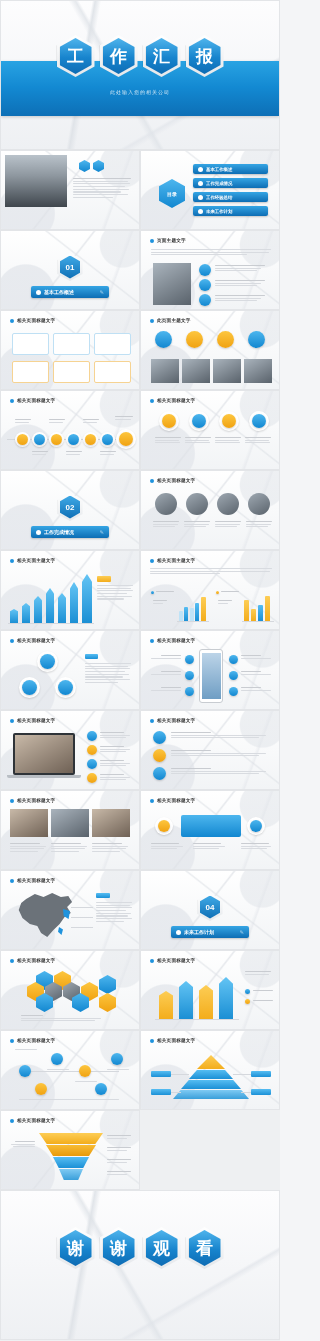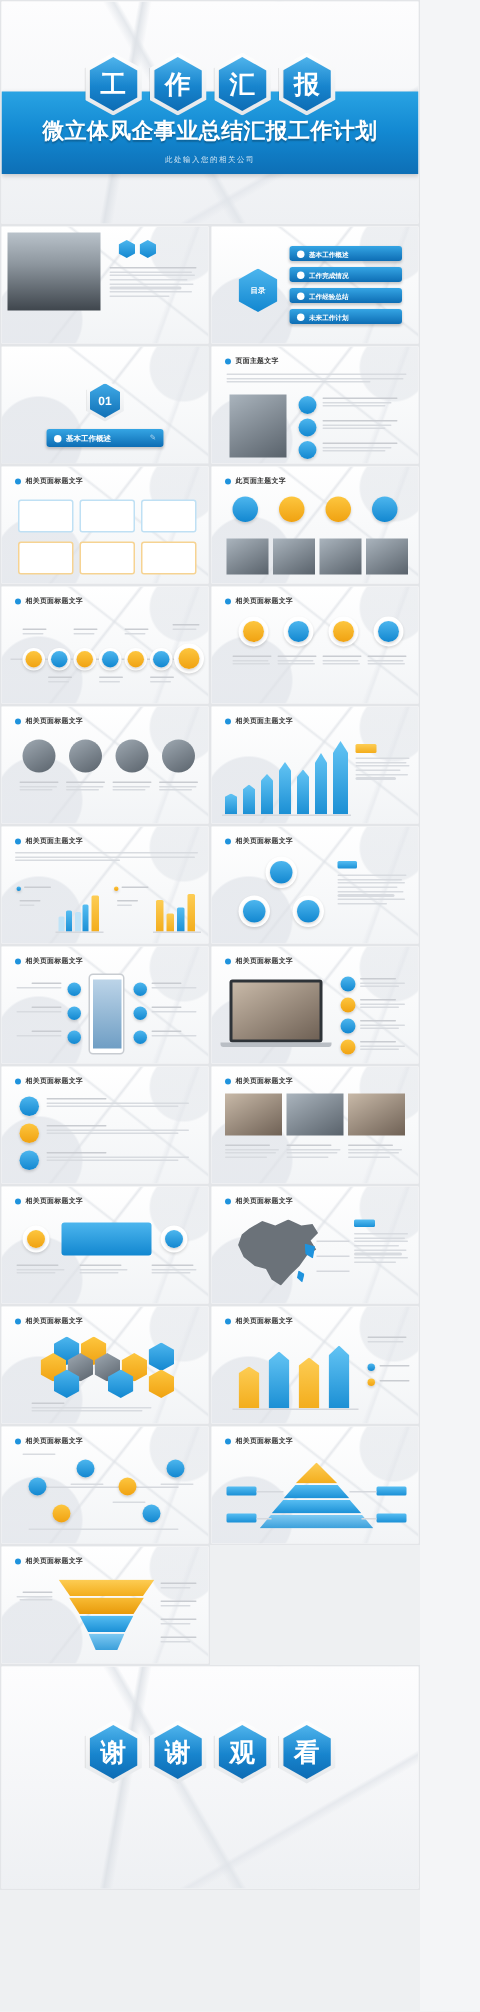--- a/index.html
+++ b/index.html
@@ -169,21 +169,20 @@
           <div class="hex">作</div>
         </div>
       <div class="hex-wrap">
           <div class="hex">汇</div>
         </div>
       <div class="hex-wrap">
           <div class="hex">报</div>
         </div>
     </div>
     <div class="banner">
-      <div class="banner-main">微立体风企事业总结汇报工作计划</div>
       <div class="banner-sub">此处输入您的相关公司</div>
     </div>
   </div>
 
   <div class="grid">
 
     <div class="slide cell">
       <div class="photo city" style="left:4px;top:4px;width:62px;height:52px;"></div>
       <div class="hexs h-blue" style="left:78px;top:9px;width:11px;height:12px;"></div>
       <div class="hexs h-blue" style="left:92px;top:9px;width:11px;height:12px;"></div>
@@ -371,20 +370,32 @@
           <i class="fakeline lite" style="width:24px"></i>
           <i class="fakeline lite" style="width:25px"></i>
         </div>
       <div class="para" style="left:104px;top:46px;">
           <i class="fakeline" style="width:26px"></i>
           <i class="fakeline lite" style="width:24px"></i>
           <i class="fakeline lite" style="width:25px"></i>
         </div>
     </div>
 
+    <div class="slide cell divider">
+      <div style="padding-top:22px">
+        <div class="hex-num-wrap">
+          <div class="hex-num">02</div>
+        </div>
+        <div class="pill">
+          <span class="cdot"></span>
+          <span>工作完成情况</span>
+          <span class="pen">✎</span>
+        </div>
+      </div>
+    </div>
 
     <div class="slide cell">
       <div class="s-title">
           <span class="s-dot"></span>
           <span class="tx">相关页面标题文字</span>
         </div>
       <div class="circ" style="left:14px;top:22px;width:22px;height:22px;background:linear-gradient(150deg,#9fa9b2,#5a636c);"></div>
       <div class="circ" style="left:45px;top:22px;width:22px;height:22px;background:linear-gradient(150deg,#9fa9b2,#5a636c);"></div>
       <div class="circ" style="left:76px;top:22px;width:22px;height:22px;background:linear-gradient(150deg,#9fa9b2,#5a636c);"></div>
       <div class="circ" style="left:107px;top:22px;width:22px;height:22px;background:linear-gradient(150deg,#9fa9b2,#5a636c);"></div>
@@ -672,20 +683,32 @@
           <i class="fakeline lite" style="width:34px"></i>
         <i class="fakeline lite" style="width:36px"></i>
           <i class="fakeline lite" style="width:30px"></i>
         <i class="fakeline lite" style="width:35px"></i>
           <i class="fakeline lite" style="width:32px"></i>
         <i class="fakeline lite" style="width:36px"></i>
           <i class="fakeline lite" style="width:28px"></i>
       </div>
     </div>
 
+    <div class="slide cell divider">
+      <div style="padding-top:22px">
+        <div class="hex-num-wrap">
+          <div class="hex-num">04</div>
+        </div>
+        <div class="pill">
+          <span class="cdot"></span>
+          <span>未来工作计划</span>
+          <span class="pen">✎</span>
+        </div>
+      </div>
+    </div>
 
     <div class="slide cell">
       <div class="s-title">
           <span class="s-dot"></span>
           <span class="tx">相关页面标题文字</span>
         </div>
       <div class="hexs h-blue" style="left:35px;top:20px;width:17px;height:19px;"></div>
       <div class="hexs h-orange" style="left:53px;top:20px;width:17px;height:19px;"></div>
       <div class="hexs h-photo" style="left:44px;top:31px;width:17px;height:19px;"></div>
       <div class="hexs h-orange" style="left:26px;top:31px;width:17px;height:19px;"></div>

